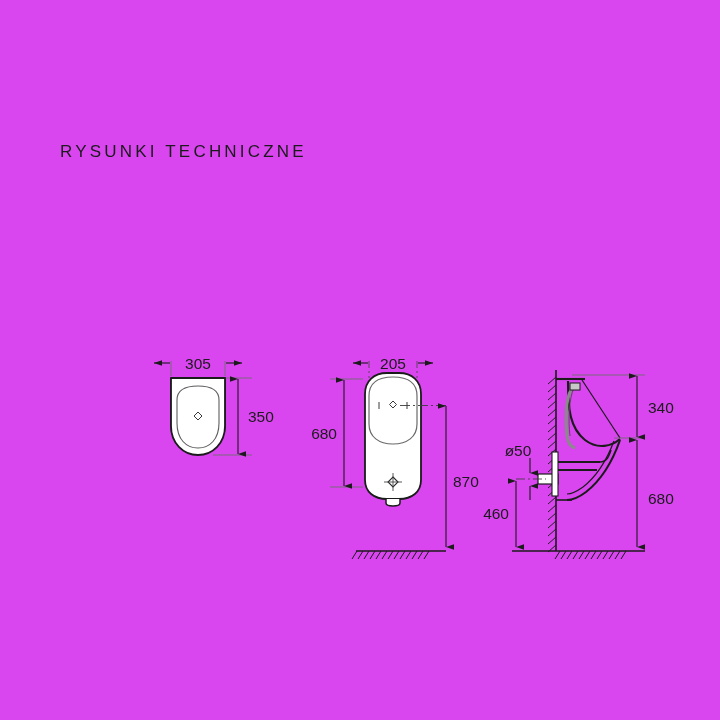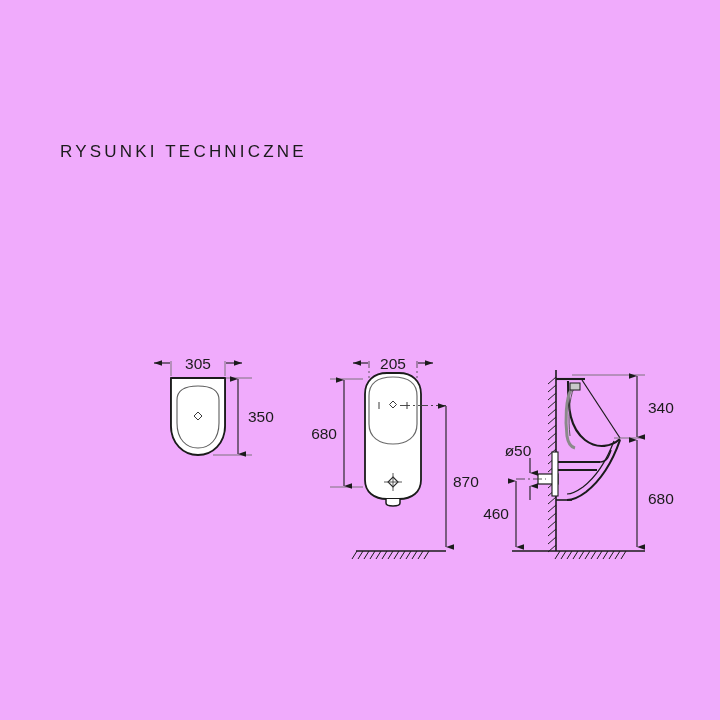--- a/index.html
+++ b/index.html
@@ -13,21 +13,21 @@
     height: 720px;
     font-family: "Liberation Sans", sans-serif;
     color: #1a1a1a;
     overflow: hidden;
     position: relative;
   }
   #page {
     position: relative;
     width: 720px;
     height: 720px;
-    background: #f0abfc;
+    background: #d946ef;
   }
   #page-title {
     position: absolute;
     left: 60px;
     top: 142px;
     font-size: 17px;
     letter-spacing: 3.2px;
     font-weight: 400;
     color: #1b1b1b;
     white-space: nowrap;

